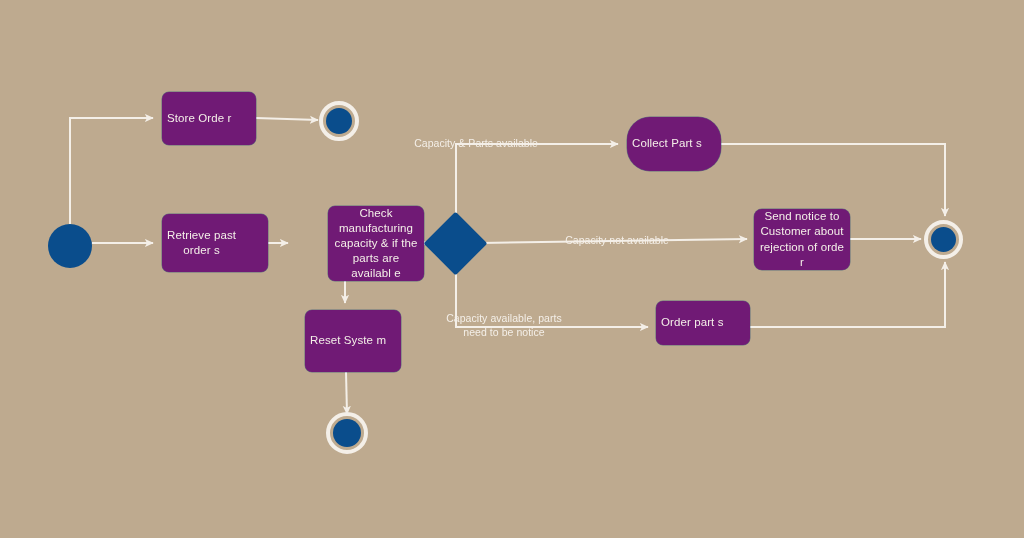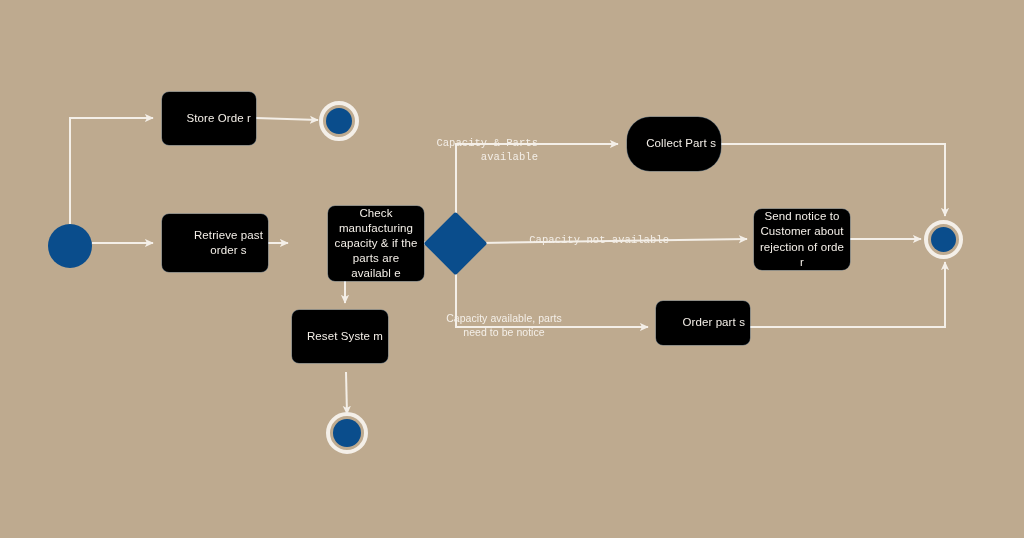--- a/index.html
+++ b/index.html
@@ -22,26 +22,26 @@
   #wires {
     position: absolute;
     left: 0;
     top: 0;
     width: 1024px;
     height: 538px;
   }
   .node {
     position: absolute;
     box-sizing: border-box;
-    background: #000000;
+    background: #701a75;
     border-radius: 7px;
     color: #f4efe8;
     display: flex;
     align-items: center;
-    justify-content: flex-end;
+    justify-content: flex-start;
     text-align: center;
     line-height: 1.32;
     font-size: 11.5px;
     letter-spacing: 0.1px;
     padding: 2px 5px;
     box-shadow: 0 0 0 0.5px rgba(10,60,110,0.5);
   }
   .node span { display: block; white-space: pre-line; }
 
   .start-node {
@@ -66,21 +66,21 @@
   }
   .edge-label {
     position: absolute;
     color: #f4efe8;
     font-size: 10.5px;
     line-height: 1.3;
     white-space: pre-line;
     letter-spacing: 0.05px;
   }
   .el-center { text-align: center; }
-  .el-right  { text-align: right; font-family: Liberation Mono, monospace; }
+  .el-right  { text-align: right; }
 </style>
 </head>
 <body>
 
 <div id="canvas">
 
   <svg id="wires" viewBox="0 0 1024 538" xmlns="http://www.w3.org/2000/svg">
     <defs>
       <marker id="arrow" markerWidth="9" markerHeight="9" refX="8.2" refY="4.5" orient="auto" markerUnits="userSpaceOnUse">
         <path d="M0,0.4 L9,4.5 L0,8.6 L2.2,4.5 Z" fill="#f4efe8"></path>
@@ -129,21 +129,21 @@
 order  s</span>
   </div>
 
   <div class="node" style="left:297px; top:206px; width:96px; height:75px;margin-left:31px;">
     <span>Check
 manufacturing
 capacity &amp; if the
 parts are availabl  e</span>
   </div>
 
-  <div class="node" style="left:292px; top:310px; width:96px; height:53px;">
+  <div class="node" style="left:305px; top:310px; width:96px; height:62px;">
     <span>Reset Syste   m</span>
   </div>
 
   <div class="end-node" style="left:326px; top:412px; width:42px; height:42px;"></div>
 
   <div class="decision" style="left:433px; top:221px; width:45px; height:45px;"></div>
 
   <div class="node" style="left:627px; top:117px; width:94px; height:54px;border-radius:23px;">
     <span>Collect Part  s</span>
   </div>

